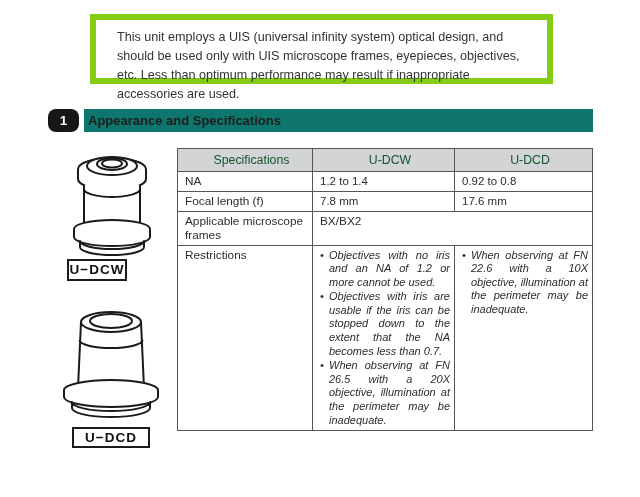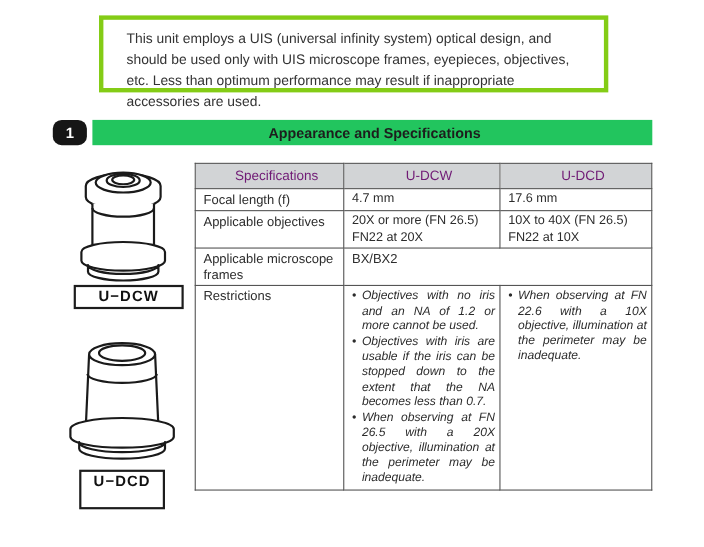--- a/index.html
+++ b/index.html
@@ -3,54 +3,54 @@
 <meta charset="utf-8">
 <style>
   html,body{margin:0;padding:0;background:#fff;}
   .page{
     position:relative;width:640px;height:497px;background:#fff;overflow:hidden;
     font-family:"Liberation Sans","DejaVu Sans",sans-serif;color:#2b2b2b;
   }
   
   .notice{
     position:absolute;left:90px;top:14px;width:463px;height:70px;box-sizing:border-box;
-    border:4px solid #84cc16;padding:8px 15px 0 21px;
+    border:6px solid #84cc16;padding:8px 15px 0 21px;
     font-size:12.6px;line-height:19px;color:#333;
   }
   
   .section{position:absolute;left:48px;top:109px;width:545px;height:23px;display:flex;}
   .badge{
     width:31px;height:23px;background:#161616;border-radius:8px;color:#fff;
     font-weight:bold;font-size:13.5px;display:flex;align-items:center;justify-content:center;
   }
   .bar{
-    margin-left:5px;flex:1;background:#22c55e;color:#1d1d1d;
-    font-weight:bold;font-size:13px;line-height:23px;padding-left:4px;text-align:center;
+    margin-left:5px;flex:1;background:#0f766e;color:#1d1d1d;
+    font-weight:bold;font-size:13px;line-height:23px;padding-left:4px;
   }
   
   .fig{position:absolute;}
   .fig svg{display:block;}
   .fig-label{
     position:absolute;border:2px solid #1c1c1c;background:#fff;box-sizing:border-box;
     font-weight:bold;font-size:13.5px;letter-spacing:1px;text-align:center;color:#111;
   }
-  .lbl-udcw{left:67px;top:259px;width:100px;height:22px;line-height:18px;}
-  .lbl-udcd{left:72px;top:427px;width:78px;height:36px;line-height:17px;}
+  .lbl-udcw{left:67px;top:259px;width:60px;height:22px;line-height:18px;}
+  .lbl-udcd{left:72px;top:427px;width:78px;height:21px;line-height:17px;}
   
   .spec-table{
     position:absolute;left:177px;top:148px;width:415px;
     border-collapse:collapse;table-layout:fixed;
     font-size:11.8px;color:#2c2c2c;
   }
   .spec-table th,.spec-table td{
     border:1px solid #555;padding:2px 4px 2px 7px;vertical-align:top;text-align:left;
     font-weight:normal;overflow:hidden;
   }
   .spec-table th{
-    background:#d2d4d6;text-align:center;font-size:12.3px;height:18px;vertical-align:middle;color:#701a75;padding-left:17px;
+    background:#d2d4d6;text-align:center;font-size:12.3px;height:18px;vertical-align:middle;color:#14532d;padding-left:17px;
   }
   .val{white-space:pre;font-size:11.5px;line-height:14.5px;}
   .lab{font-size:11.8px;line-height:14.5px;}
   .span-center{text-align:center;vertical-align:middle;font-size:11.8px;}
   .bullets{margin:1px 0 0 0;padding:0;list-style:none;font-size:11px;line-height:13.6px;text-align:justify;color:#2c2c2c;font-style:italic;}
   .bullets li{position:relative;padding-left:9px;margin:0 0 1px 0;}
   .bullets li::before{content:"\2022";position:absolute;left:0;top:0;}
 </style>
 </head>
 <body>
@@ -109,31 +109,29 @@
         <col style="width:135px">
         <col style="width:142px">
         <col style="width:138px">
       </colgroup>
     <tbody>
         <tr>
       <th>Specifications</th>
       <th>U-DCW</th>
       <th>U-DCD</th>
     </tr>
+    <tr style="height:18px;">
+      <td class="lab">NA</td>
+      <td class="val">1.2 to 1.4</td>
+      <td class="val">0.92 to 0.8</td>
+    </tr>
     <tr style="height:20px;margin-left:44px;">
       <td class="lab">Focal length (f)</td>
-      <td class="val">4.7 mm</td>
+      <td class="val">7.8 mm</td>
       <td class="val">17.6 mm</td>
-    </tr>
-    <tr style="height:32px;">
-      <td class="lab">Applicable objectives</td>
-      <td class="val">20X or more (FN 26.5)
-FN22 at 20X</td>
-      <td class="val">10X to 40X (FN 26.5)
-FN22 at 10X</td>
     </tr>
     <tr style="height:32px;">
       <td class="lab">Applicable microscope frames</td>
       <td class="span-center" colspan="2">BX/BX2</td>
     </tr>
     <tr>
       <td class="lab">Restrictions</td>
       <td>
         <ul class="bullets">
           <li>Objectives with no iris and an NA of 1.2 or more cannot be used.</li>

